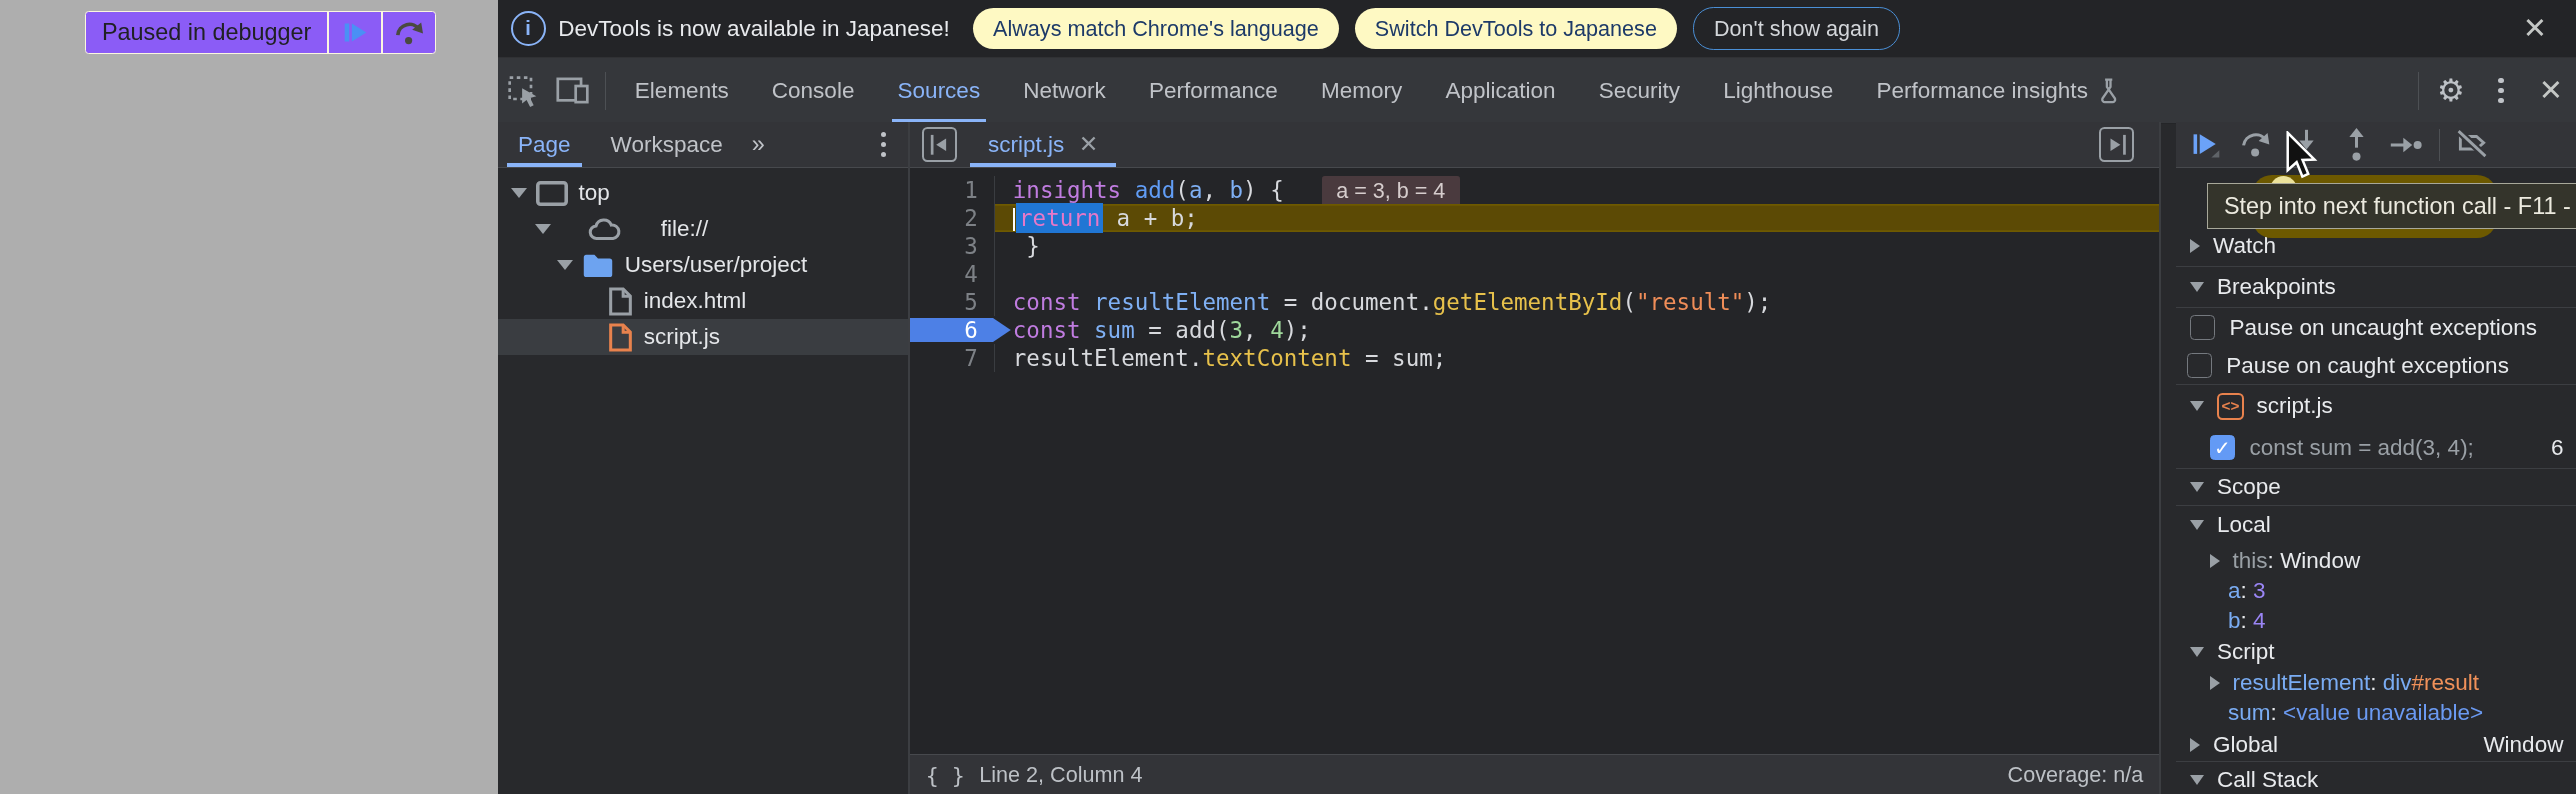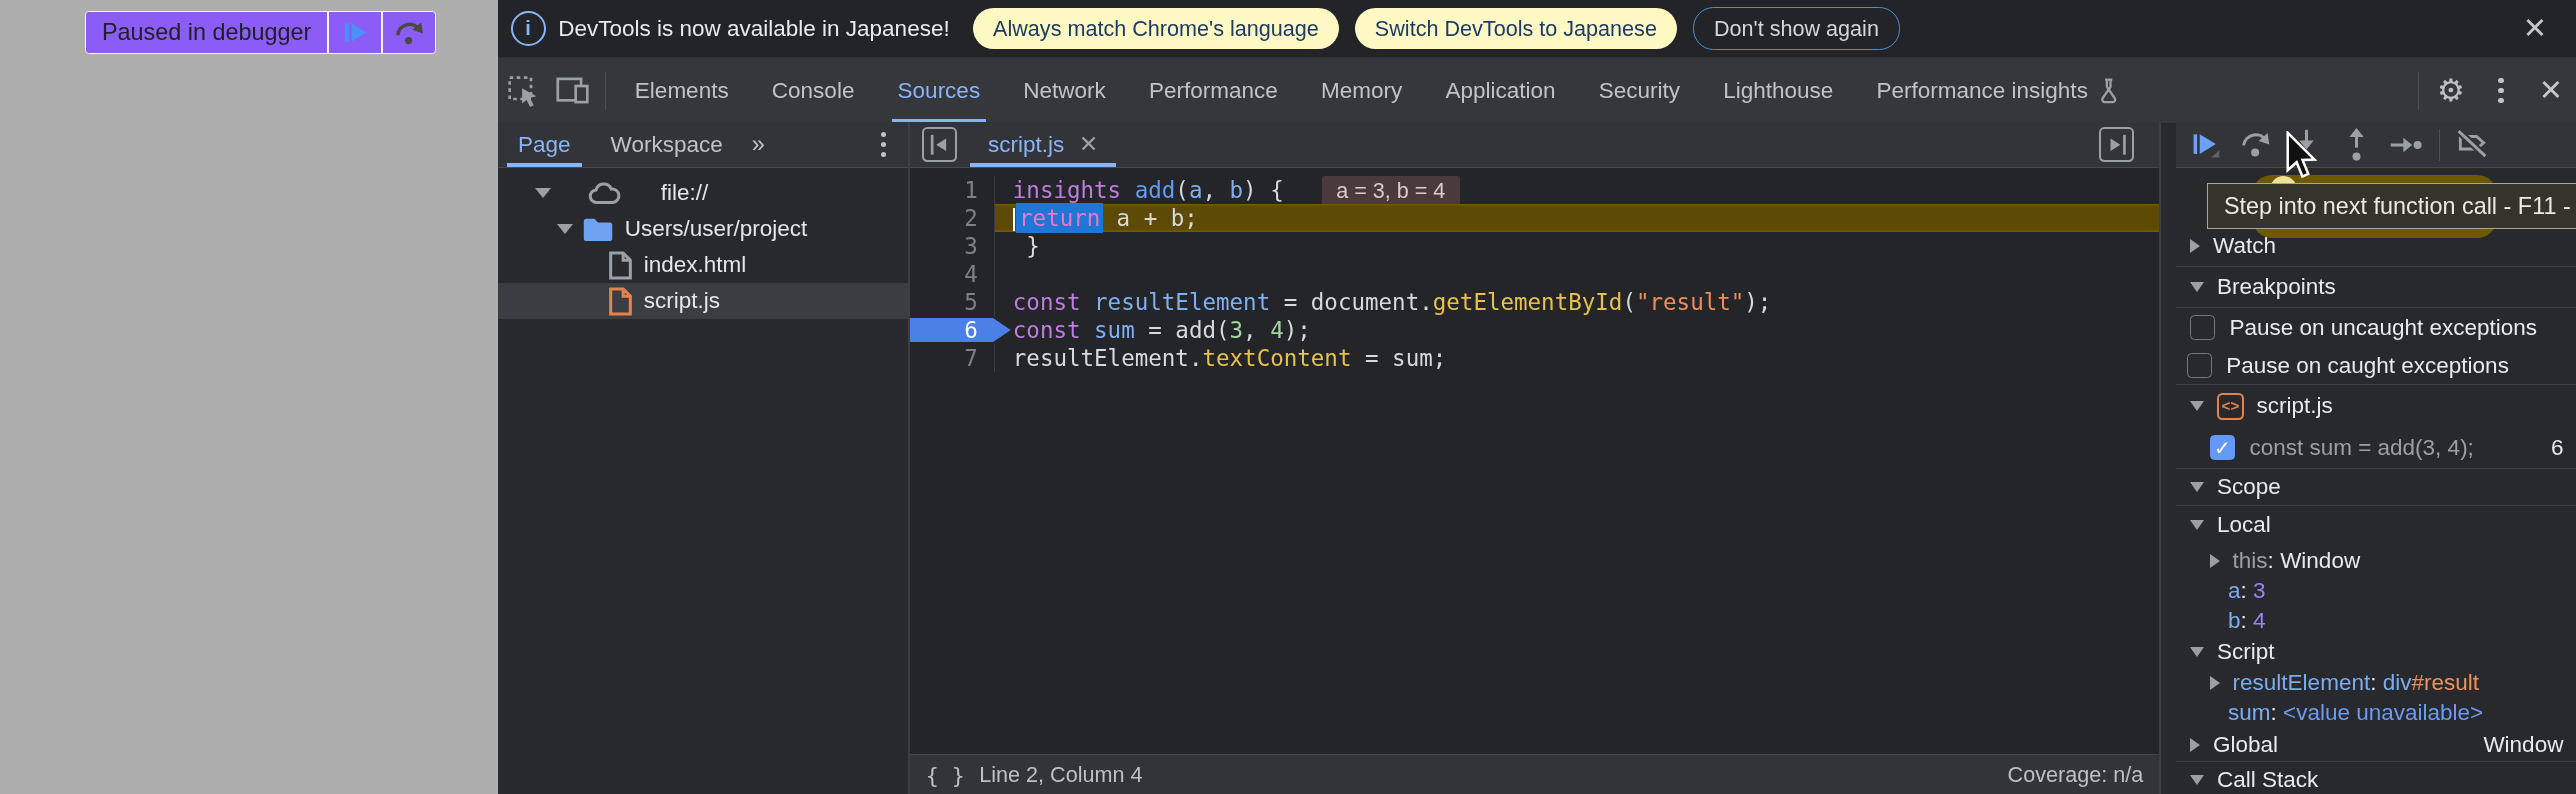--- a/index.html
+++ b/index.html
@@ -170,20 +170,29 @@
         <span class="nav-tab active">Page</span>
         <span class="nav-tab">Workspace</span>
         <span class="chev">»</span>
         <span class="kebab">
             <i></i>
             <i></i>
             <i></i>
           </span>
       </div>
       <div class="tree">
+        <div class="trow" style="padding-left:12.6px;">
+          <span class="tri down"></span>
+          <span class="ic">
+              <svg width="32" height="25" viewBox="0 0 36 28">
+                <rect x="2" y="2" width="32" height="24" rx="3" fill="none" stroke="#9aa0a6" stroke-width="4"></rect>
+              </svg>
+            </span>
+          <span>top</span>
+        </div>
         <div class="trow" style="padding-left:37px;gap:28px;">
           <span class="tri down"></span>
           <span class="ic">
               <svg width="34" height="25" viewBox="0 0 38 28">
                 <path d="M10 24 a7 7 0 0 1 -1 -14 a9 9 0 0 1 17 -1 a7 7 0 0 1 2 15 z" fill="none" stroke="#9aa0a6" stroke-width="3.4"></path>
               </svg>
             </span>
           <span>file://</span>
         </div>
         <div class="trow" style="padding-left:59px;">

